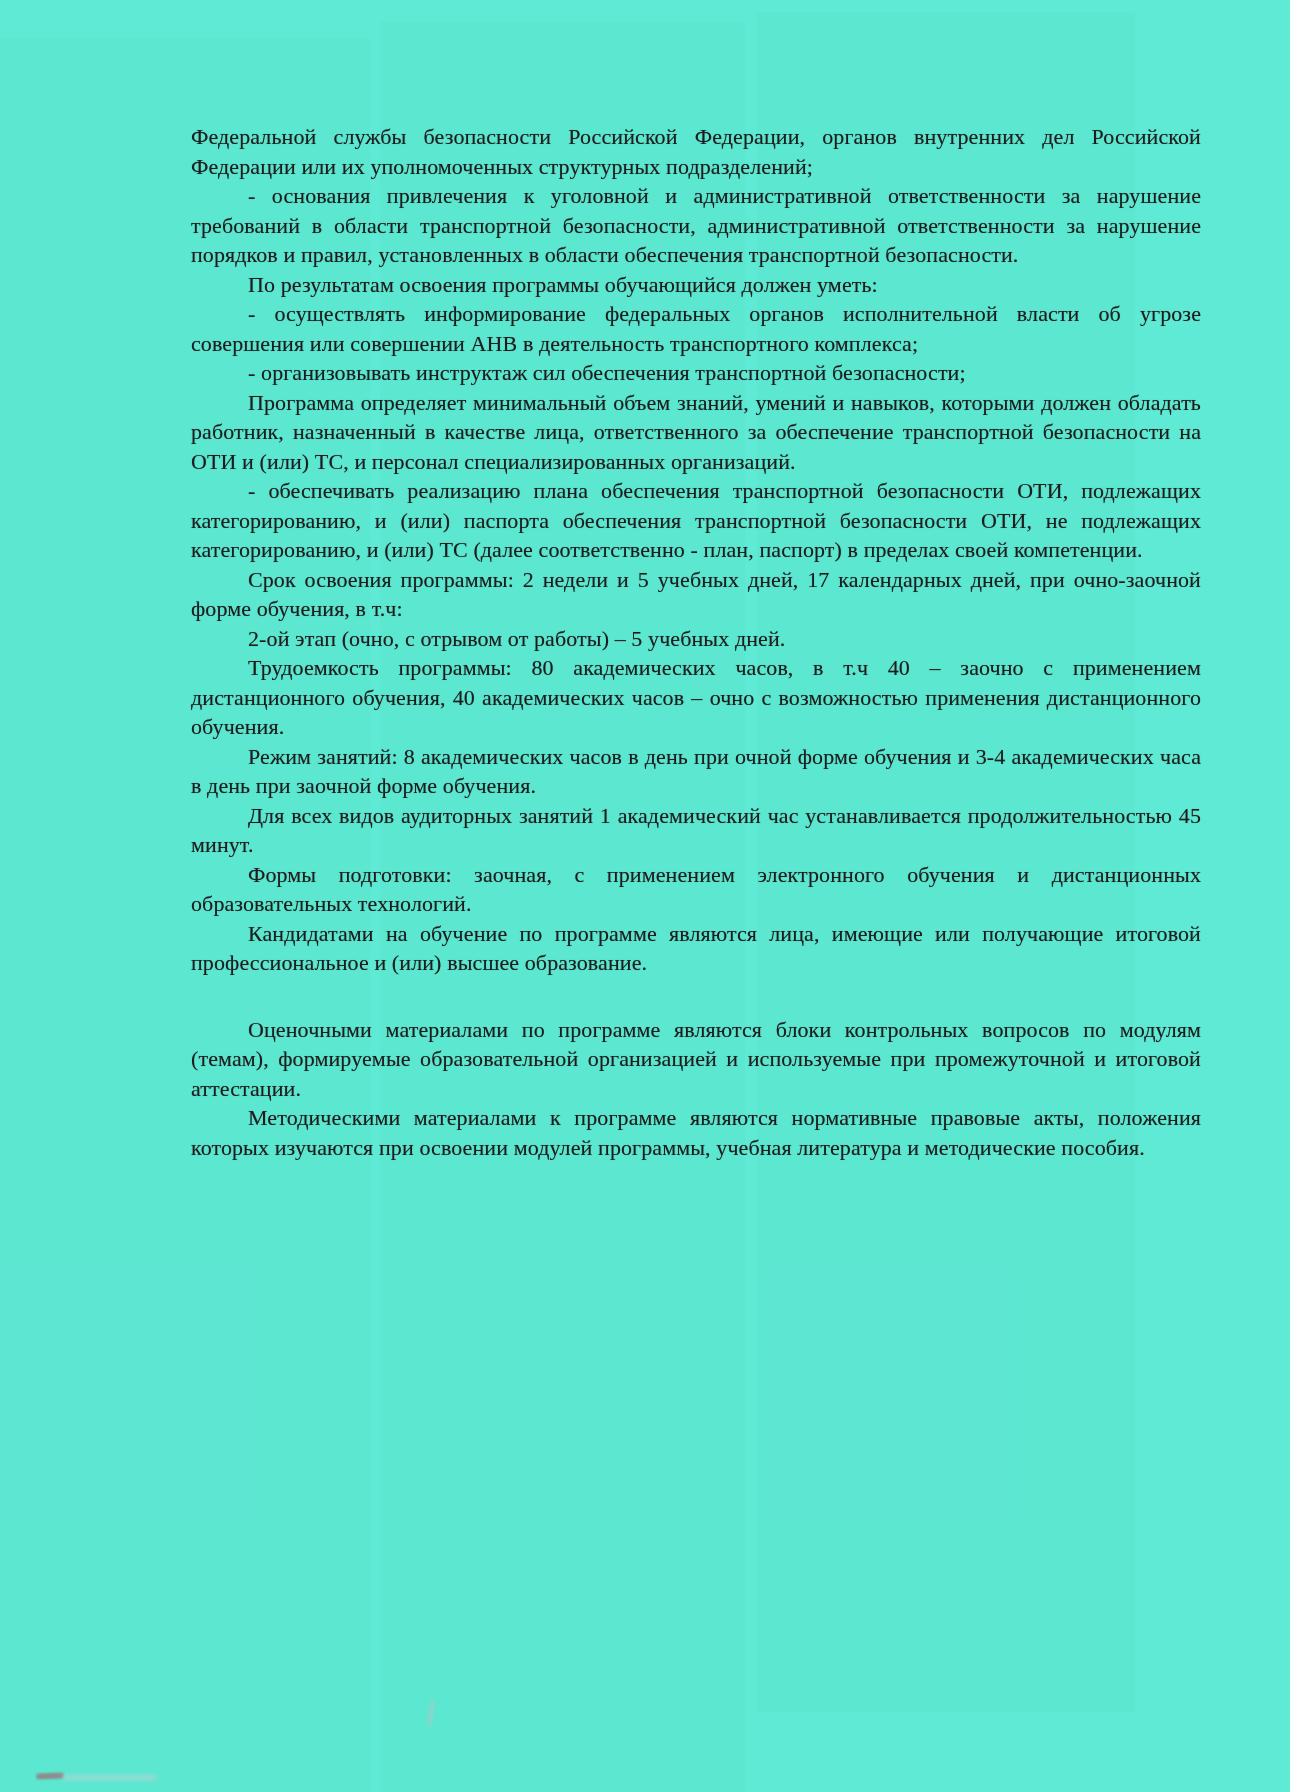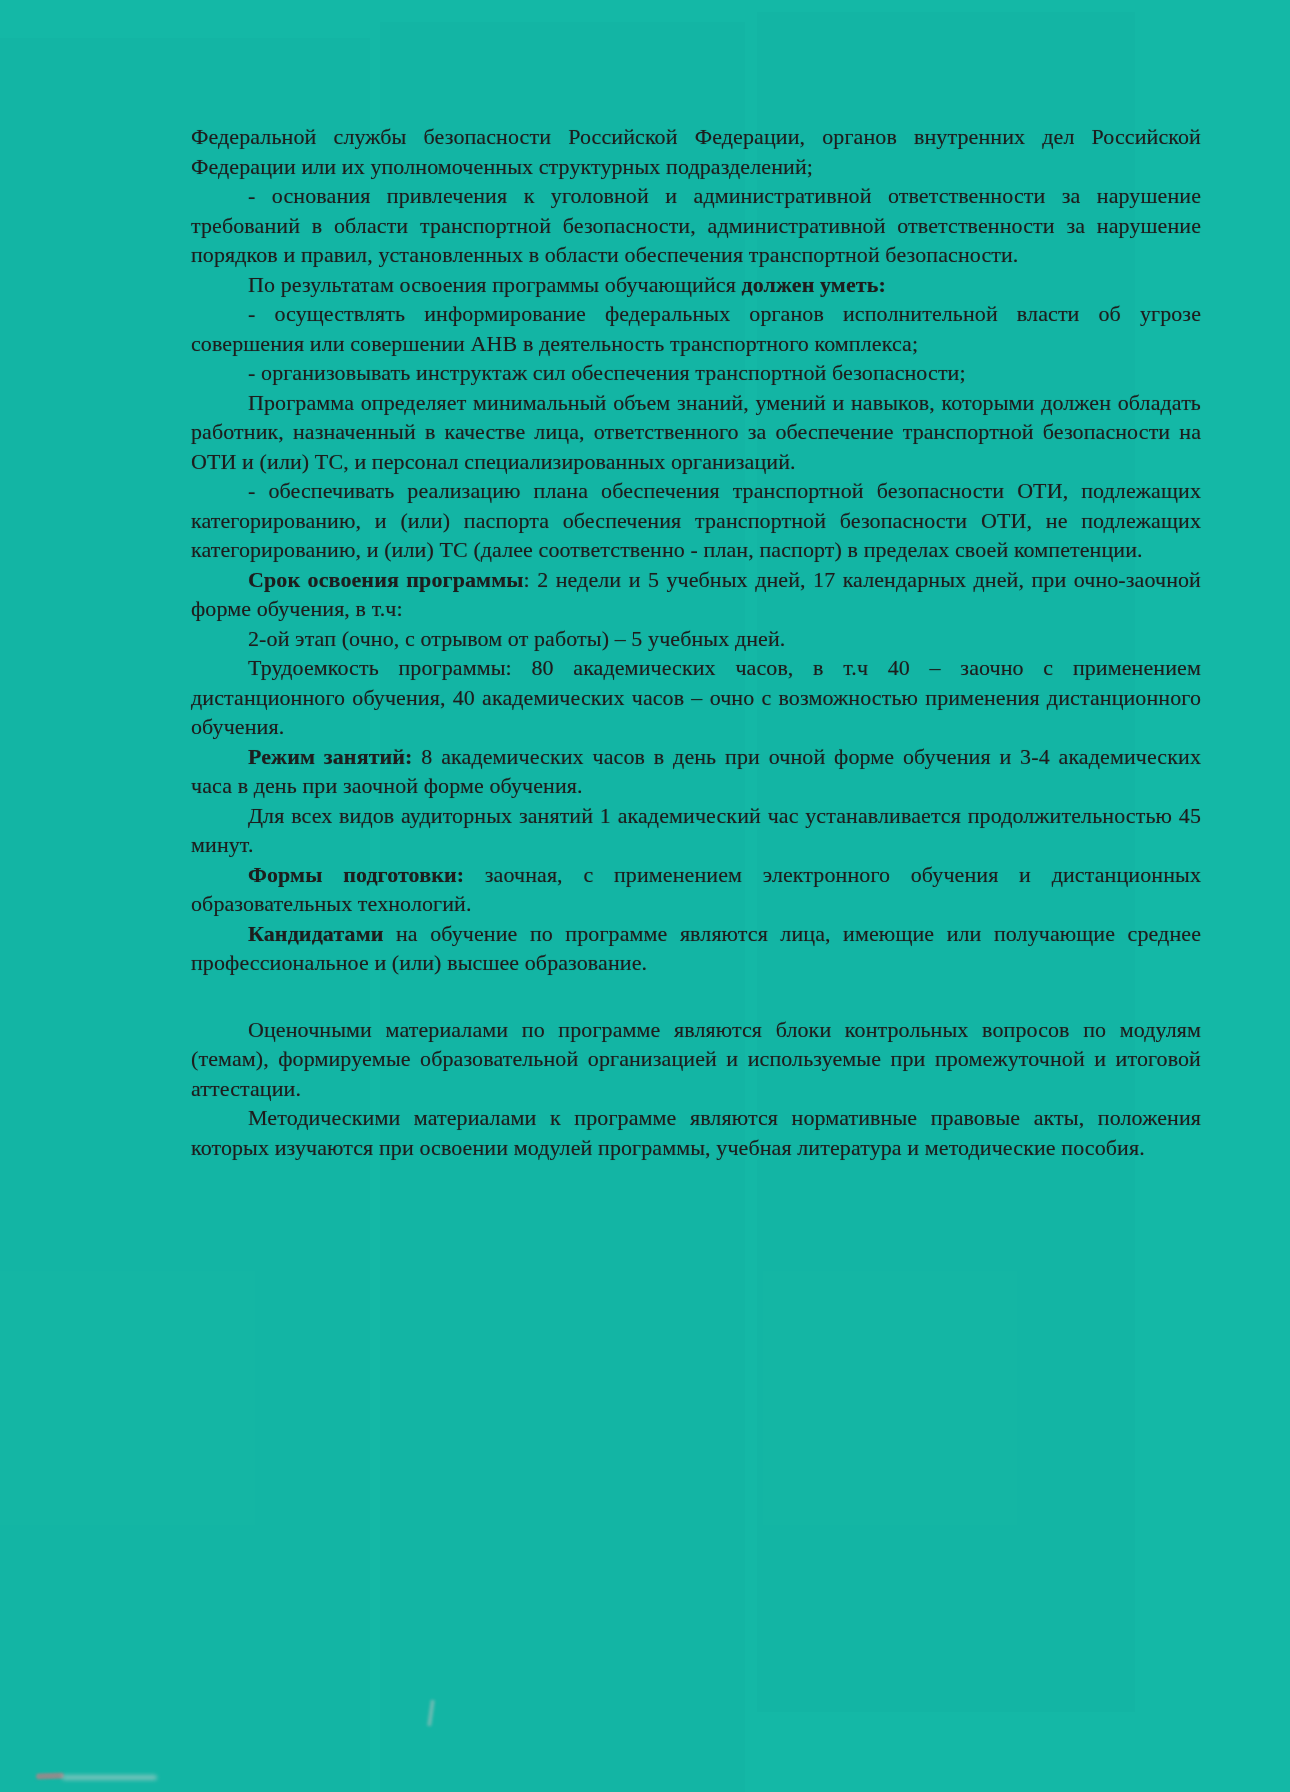--- a/index.html
+++ b/index.html
@@ -4,21 +4,21 @@
 <style>
   html, body {
     margin: 0;
     padding: 0;
     background: #ffffff;
   }
   .page {
     position: relative;
     width: 1290px;
     height: 1792px;
-    background: #14b8a6;
+    background: #5eead4;
     overflow: hidden;
     font-family: "Liberation Serif", "DejaVu Serif", serif;
   }
   
   .band {
     position: absolute;
     background: rgba(0,0,0,0.012);
     pointer-events: none;
   }
   .band.b1 { left: 0;    top: 38px;  width: 370px;  height: 1754px; }
@@ -32,21 +32,21 @@
     color: #1d1d1d;
     font-size: 22px;
     line-height: 29.5px;
     text-align: justify;
     letter-spacing: 0.1px;
     text-shadow: 0 0 0.8px rgba(35,35,35,0.45);
   }
   .para { margin: 0; }
   .para.indent { text-indent: 57px; }
   .para.gap { margin-top: 37px; }
-  .bold { font-weight: bold; }
+  .bold { font-weight: normal; }
   
   .smudge-dark {
     position: absolute;
     left: 36px;
     top: 1773px;
     width: 28px;
     height: 6px;
     background: #8d8d8d;
     border-radius: 3px;
     transform: rotate(-2deg);
@@ -90,21 +90,21 @@
       <p class="para indent"><span>- осуществлять информирование федеральных органов исполнительной власти об угрозе совершения или совершении АНВ в деятельность транспортного комплекса;</span></p>
       <p class="para indent"><span>- организовывать инструктаж сил обеспечения транспортной безопасности;</span></p>
       <p class="para indent"><span>Программа определяет минимальный объем знаний, умений и навыков, которыми должен обладать работник, назначенный в качестве лица, ответственного за обеспечение транспортной безопасности на ОТИ и (или) ТС, и персонал специализированных организаций.</span></p>
       <p class="para indent"><span>- обеспечивать реализацию плана обеспечения транспортной безопасности ОТИ, подлежащих категорированию, и (или) паспорта обеспечения транспортной безопасности ОТИ, не подлежащих категорированию, и (или) ТС (далее соответственно - план, паспорт) в пределах своей компетенции.</span></p>
       <p class="para indent"><span class="bold">Срок освоения программы</span><span>: 2 недели и 5 учебных дней, 17 календарных дней, при очно-заочной форме обучения, в т.ч:</span></p>
       <p class="para indent"><span>2-ой этап (очно, с отрывом от работы) – 5 учебных дней.</span></p>
       <p class="para indent"><span>Трудоемкость программы: 80 академических часов, в т.ч 40 – заочно с применением дистанционного обучения, 40 академических часов – очно с возможностью применения дистанционного обучения.</span></p>
       <p class="para indent"><span class="bold">Режим занятий:</span><span> 8 академических часов в день при очной форме обучения и 3-4 академических часа в день при заочной форме обучения.</span></p>
       <p class="para indent"><span>Для всех видов аудиторных занятий 1 академический час устанавливается продолжительностью 45 минут.</span></p>
       <p class="para indent"><span class="bold">Формы подготовки:</span><span> заочная, с применением электронного обучения и дистанционных образовательных технологий.</span></p>
-      <p class="para indent"><span class="bold">Кандидатами</span><span> на обучение по программе являются лица, имеющие или получающие среднее профессиональное и (или) высшее образование.</span></p>
+      <p class="para indent"><span class="bold">Кандидатами</span><span> на обучение по программе являются лица, имеющие или получающие итоговой профессиональное и (или) высшее образование.</span></p>
       <p class="para indent gap"><span>Оценочными материалами по программе являются блоки контрольных вопросов по модулям (темам), формируемые образовательной организацией и используемые при промежуточной и итоговой аттестации.</span></p>
       <p class="para indent"><span>Методическими материалами к программе являются нормативные правовые акты, положения которых изучаются при освоении модулей программы, учебная литература и методические пособия.</span></p>
     </div>
 
   <div class="smudge-dark"></div>
   <div class="smudge-light"></div>
   <div class="mark-faint"></div>
 </div>
 
 </body></html>

